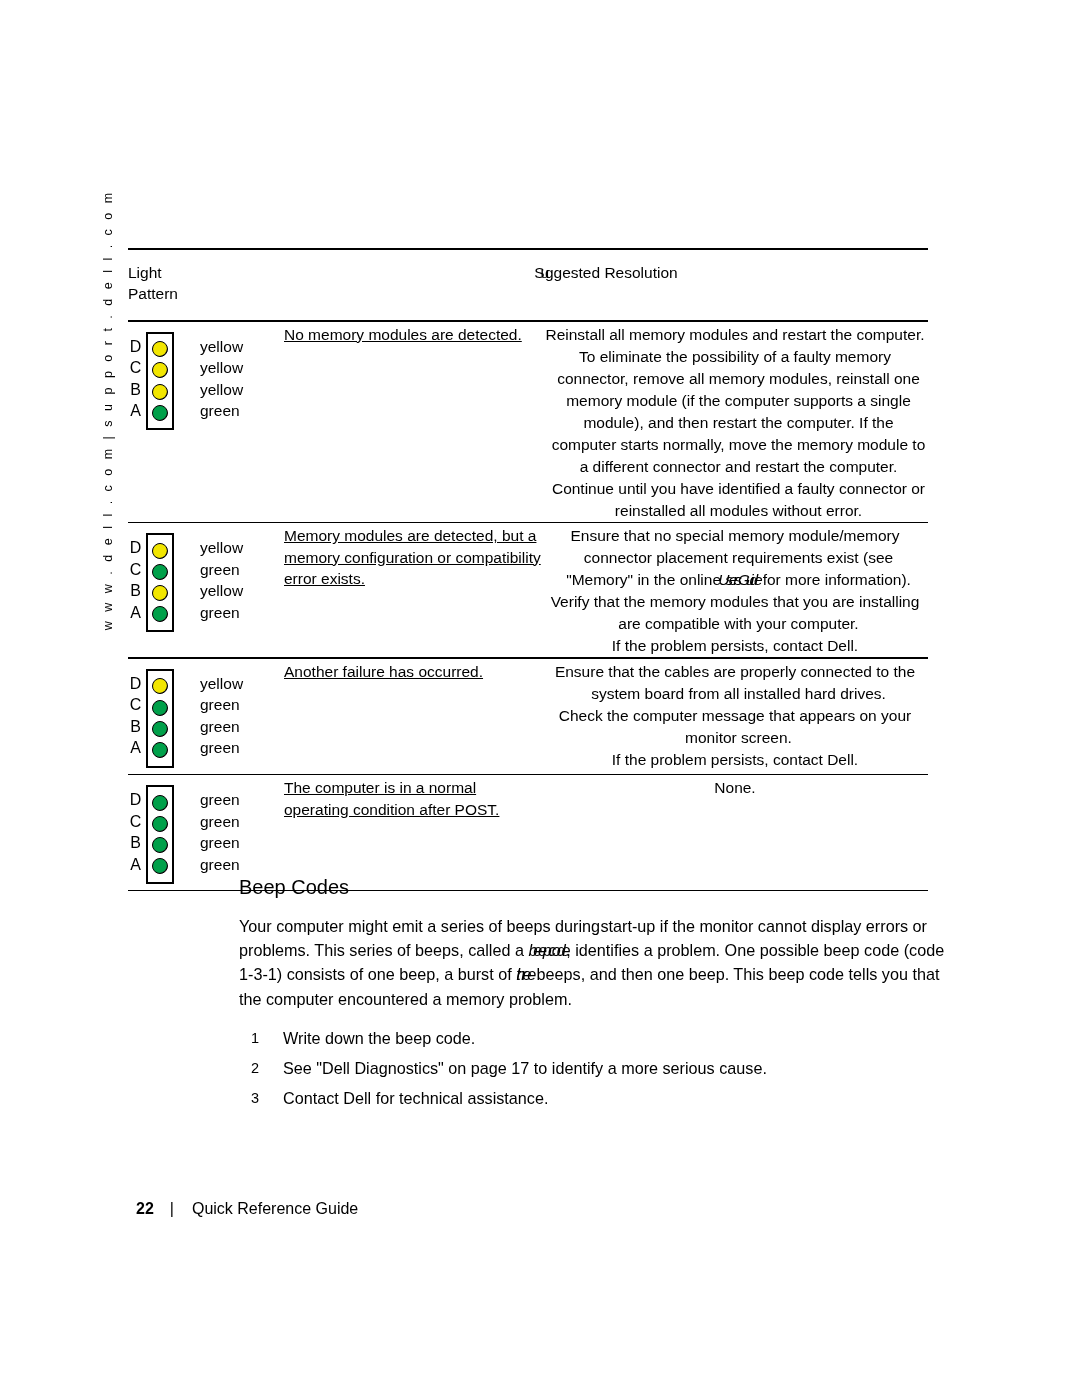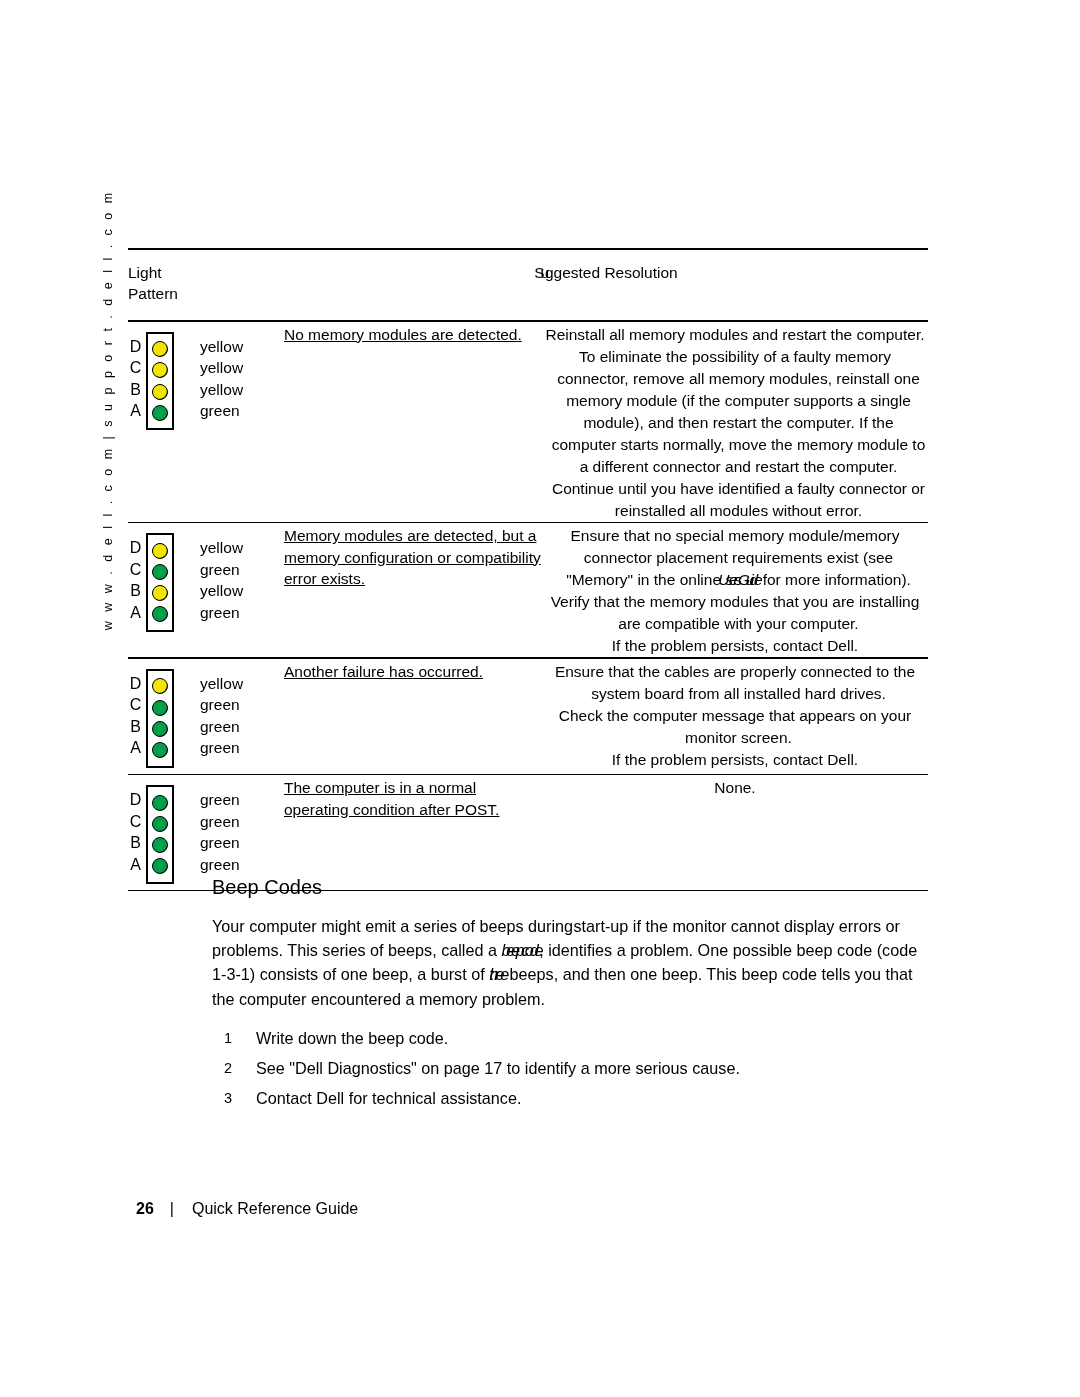--- a/index.html
+++ b/index.html
@@ -152,21 +152,21 @@
   .led-labels span {
     font-size: 15.5px;
     line-height: 21.5px;
     height: 21.5px;
     display: block;
   }
 
   
   .beep-section {
     position: absolute;
-    left: 212px;
+    left: 239px;
     top: 874px;
     width: 710px;
   }
   .section-title {
     font-size: 20px;
     line-height: 26px;
     margin: 0 0 14px 0;
     font-weight: normal;
   }
   .body-para {
@@ -388,16 +388,16 @@
       <span>See "Dell Diagnostics" on page 17 to identify a more serious cause.</span>
     </li>
     <li>
       <span class="num">3</span>
       <span>Contact Dell for technical assistance.</span>
     </li>
   </ol>
 </div>
 
 <div class="footer">
-  <span class="page-no">26</span>
+  <span class="page-no">22</span>
   <span class="sep">|</span>
   <span class="doc-title">Quick Reference Guide</span>
 </div>
 
 </body></html>

